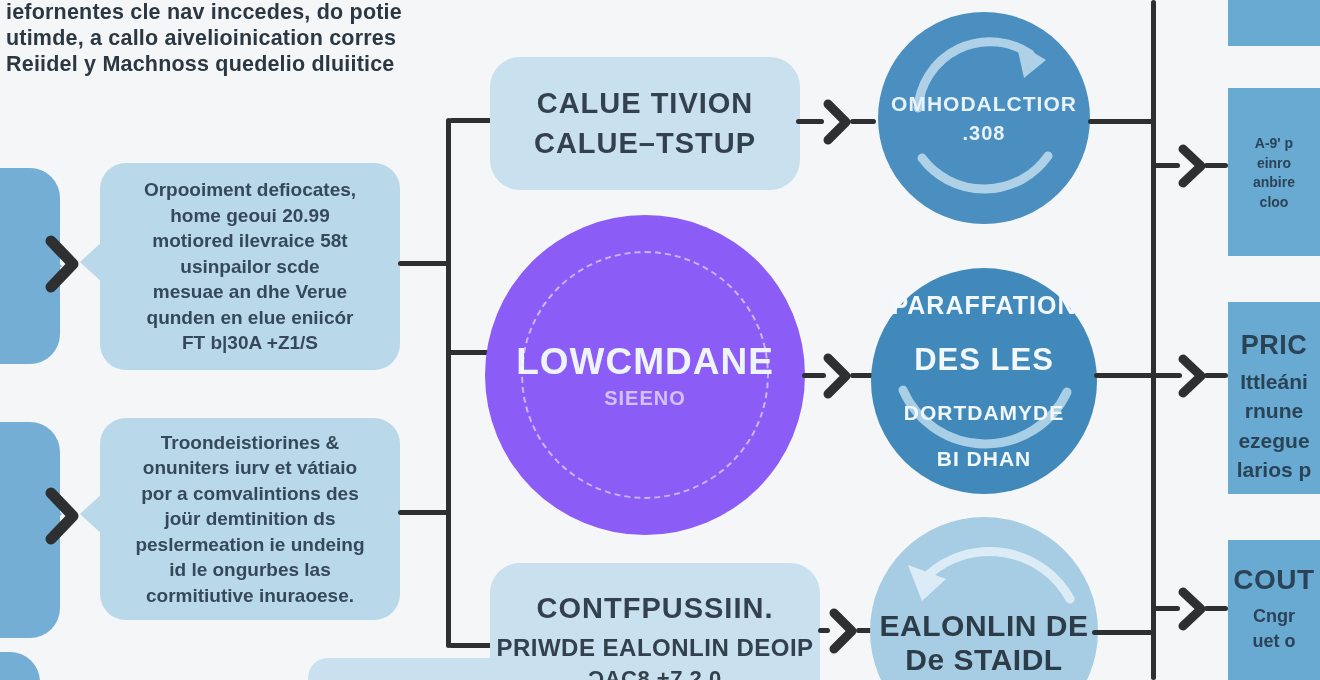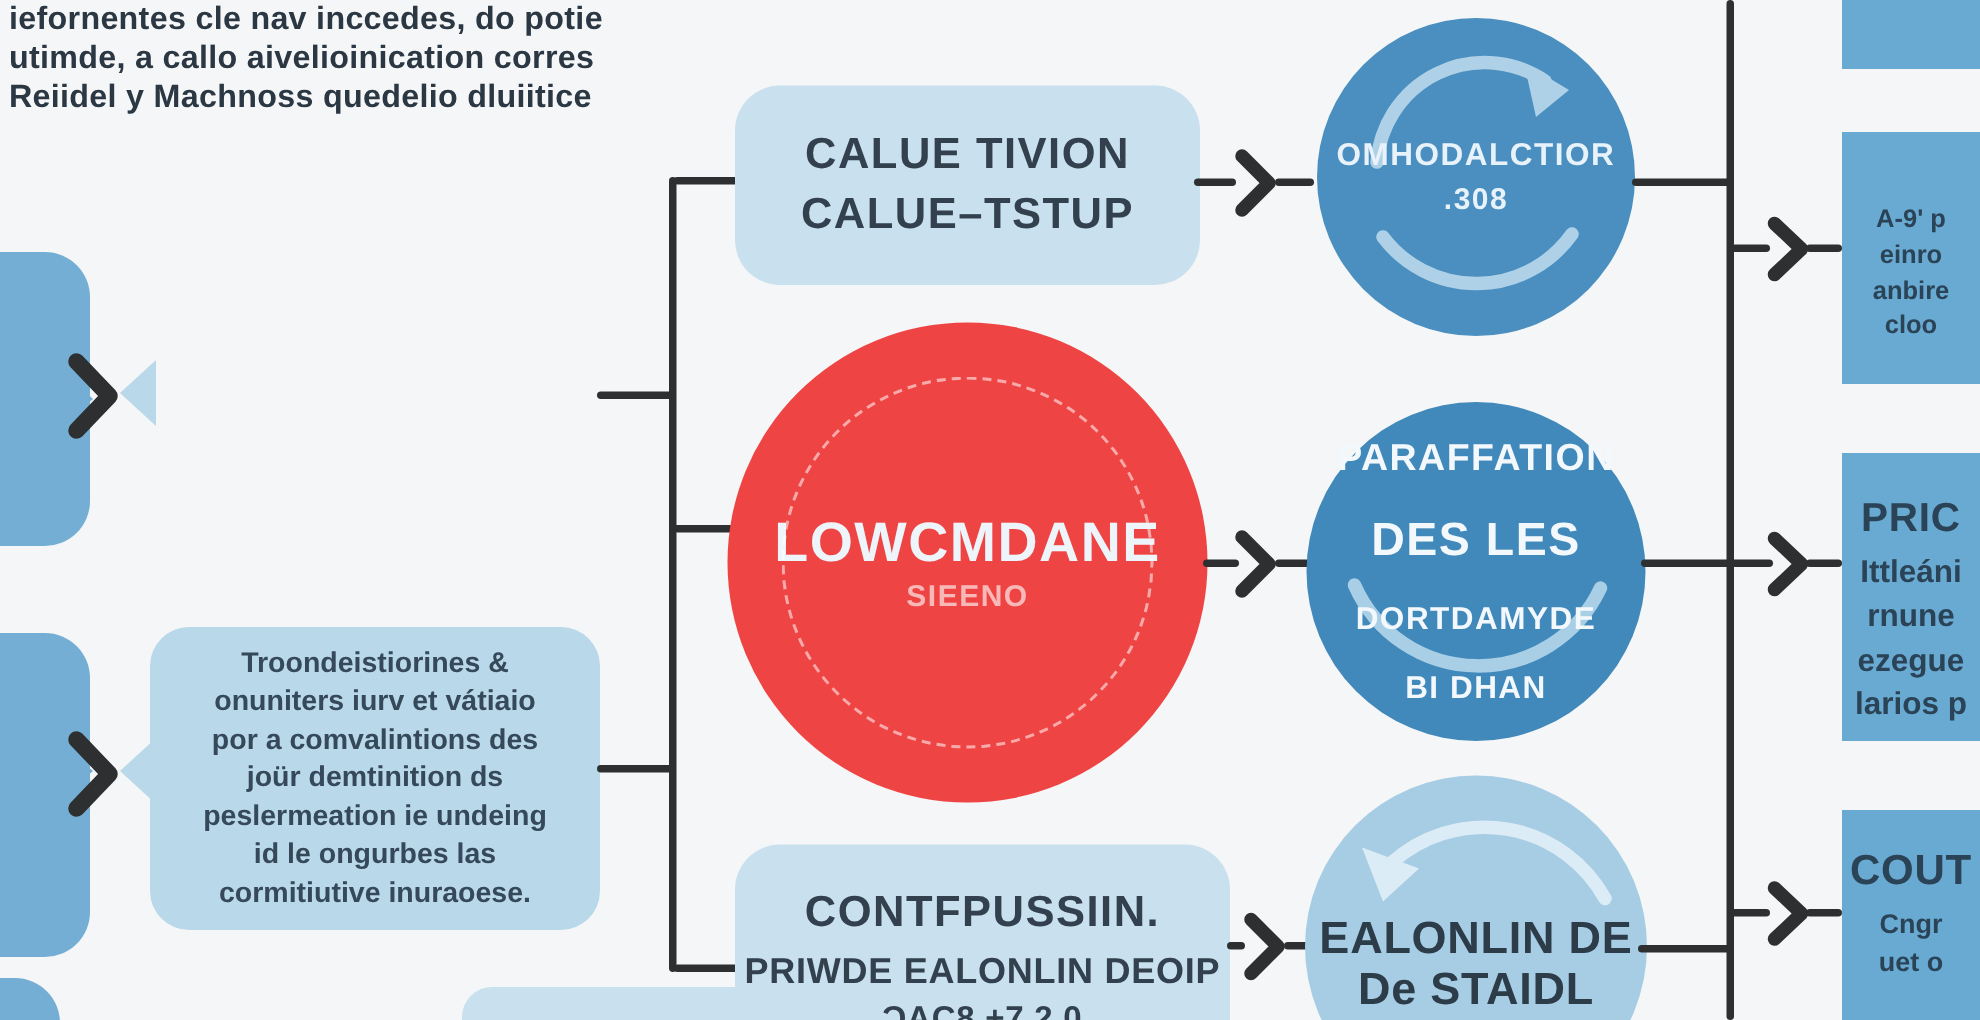--- a/index.html
+++ b/index.html
@@ -72,20 +72,27 @@
   <div class="lpartial" style="left:-46px;top:652px;width:86px;height:60px;"></div>
 
   <svg class="chev" style="left:42px;top:234px;" width="40" height="60" viewBox="0 0 40 60">
     <path d="M9 7 L31 30 L9 53" fill="none" stroke="#2d2f31" stroke-width="11" stroke-linecap="round" stroke-linejoin="round"></path>
   </svg>
   <svg class="chev" style="left:42px;top:486px;" width="40" height="60" viewBox="0 0 40 60">
     <path d="M9 7 L31 30 L9 53" fill="none" stroke="#2d2f31" stroke-width="11" stroke-linecap="round" stroke-linejoin="round"></path>
   </svg>
 
   <div class="btail" style="left:80px;top:240px;"></div>
+  <div class="bubble pre" style="left:100px;top:163px;width:300px;height:207px;">Orpooiment defiocates,
+home geoui 20.99
+motiored ilevraice 58t
+usinpailor scde
+mesuae an dhe Verue
+qunden en elue eniicór
+FT b|30A +Z1/S</div>
 
   <div class="btail" style="left:80px;top:492px;"></div>
   <div class="bubble pre" style="left:100px;top:418px;width:300px;height:202px;">Troondeistiorines &amp;
 onuniters iurv et vátiaio
 por a comvalintions des
 joür demtinition ds
 peslermeation ie undeing
 id le ongurbes las
 cormitiutive inuraoese.</div>
 
@@ -94,21 +101,21 @@
   <div class="line" style="left:446px;top:118px;width:5px;height:530px;"></div>
   <div class="line" style="left:449px;top:118px;width:43px;height:5px;"></div>
   <div class="line" style="left:449px;top:350px;width:40px;height:5px;"></div>
   <div class="line" style="left:449px;top:643px;width:72px;height:5px;"></div>
 
   <div class="cbox" style="left:490px;top:57px;width:310px;height:133px;">
     <div class="big">CALUE TIVION</div>
     <div class="big">CALUE–TSTUP</div>
   </div>
 
-  <div class="circle" style="left:485px;top:215px;width:320px;height:320px;background:#ef4444;">
+  <div class="circle" style="left:485px;top:215px;width:320px;height:320px;background:#8b5cf6;">
     <div class="dashring"></div>
     <div style="font-size:37px;font-weight:bold;color:#eef5fa;letter-spacing:1px;">LOWCMDANE</div>
     <div style="font-size:20px;font-weight:bold;color:#ffffff;opacity:.62;letter-spacing:1px;margin-top:4px;">SIEENO</div>
   </div>
 
   <div class="abs" style="left:308px;top:658px;width:214px;height:40px;background:#c9e0ee;border-radius:20px 20px 0 0;"></div>
 
   <div class="cbox" style="left:490px;top:563px;width:330px;height:150px;justify-content:flex-start;padding-top:26px;box-sizing:border-box;">
     <div class="big">CONTFPUSSIIN.</div>
     <div class="mid">PRIWDE EALONLIN DEOIP</div>
@@ -180,21 +187,21 @@
   <div class="line" style="left:1204px;top:373px;width:24px;height:5px;"></div>
 
   <div class="line" style="left:1154px;top:606px;width:26px;height:5px;"></div>
   <svg class="chev" style="left:1176px;top:586px;" width="32" height="46" viewBox="0 0 32 46">
     <path d="M7 6 L25 23 L7 40" fill="none" stroke="#2d2f31" stroke-width="9" stroke-linecap="round" stroke-linejoin="round"></path>
   </svg>
   <div class="line" style="left:1204px;top:606px;width:24px;height:5px;"></div>
 
   <div class="line" style="left:1092px;top:630px;width:62px;height:5px;"></div>
 
-  <div class="rbox pre" style="left:1228px;top:88px;width:92px;height:168px;font-size:17px;line-height:1.4;padding-top:46px;box-sizing:border-box;justify-content:flex-start;">A-9' p
+  <div class="rbox pre" style="left:1228px;top:88px;width:92px;height:168px;font-size:14px;line-height:1.4;padding-top:46px;box-sizing:border-box;justify-content:flex-start;">A-9' p
 einro
 anbire
 cloo</div>
 
   <div class="rbox" style="left:1228px;top:302px;width:92px;height:192px;justify-content:flex-start;padding-top:28px;box-sizing:border-box;">
     <div style="font-size:27px;letter-spacing:.5px;">PRIC</div>
     <div class="pre" style="font-size:21px;line-height:1.4;margin-top:6px;">Ittleáni
 rnune
 ezegue
 larios p</div>

